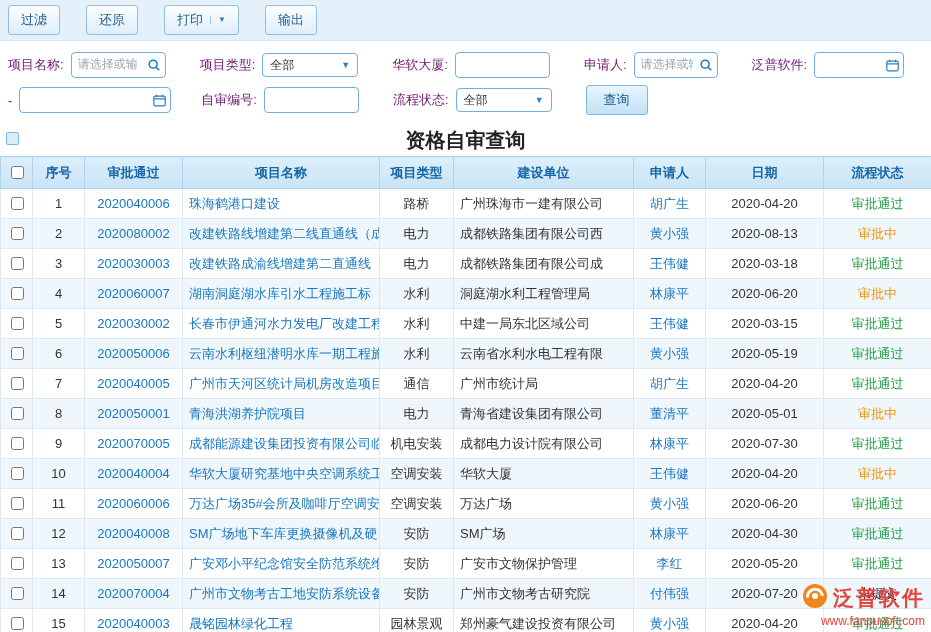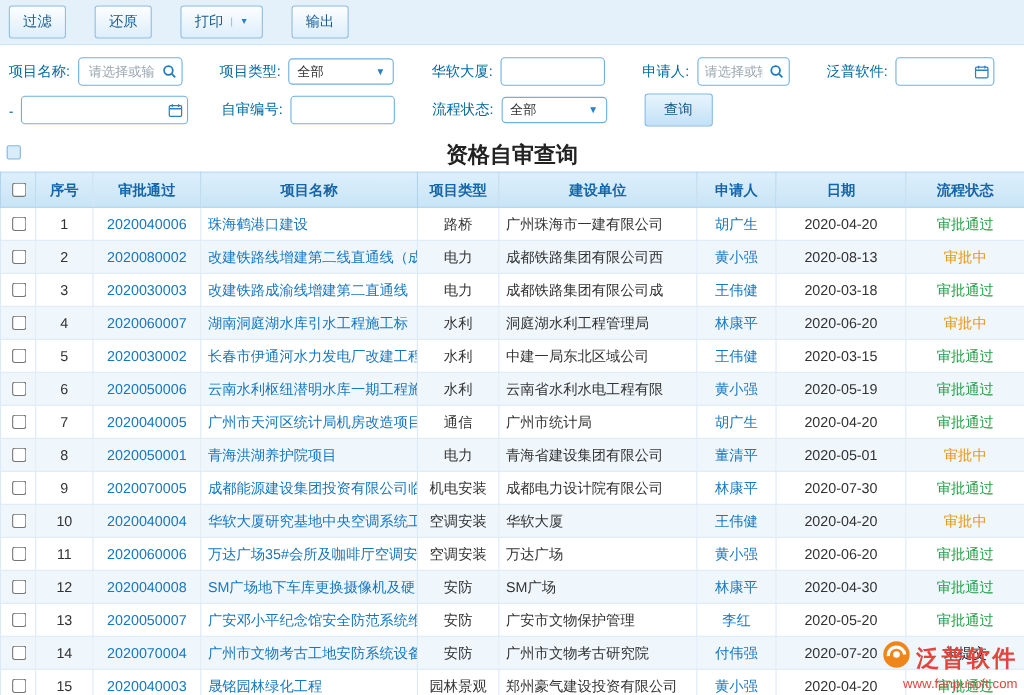--- a/index.html
+++ b/index.html
@@ -25,26 +25,25 @@
     cursor: pointer; font-family: inherit;
   }
   .tbtn .caret {
     font-size: 8px; color: #2b7fc3;
     border-left: 1px solid #9cc4e2; padding-left: 7px; line-height: 1;
   }
   
   .filters { padding: 4px 8px 2px; }
   .frow { display: flex; align-items: center; margin: 7px 0; }
   .fgroup { display: flex; align-items: center; margin-right: 34px; }
-  .flabel { font-size: 13px; color: #0369a1; margin-right: 7px; white-space: nowrap; }
+  .flabel { font-size: 13px; color: #701a75; margin-right: 7px; white-space: nowrap; }
   .finput {
     height: 26px; border: 1px solid #6fb0e0; border-radius: 4px;
     font-size: 12px; padding: 0 6px; width: 95px; outline: none; color: #333;
-    font-family: Liberation Sans, sans-serif;
-    text-align: right;
+    font-family: Liberation Mono, monospace;
   }
   .finput::placeholder { color: #9aa7b1; }
   .iwrap { position: relative; display: inline-flex; align-items: center; }
   .iwrap .finput { padding-right: 24px; }
   .icon-btn {
     position: absolute; right: 4px; width: 16px; height: 16px;
     display: flex; align-items: center; justify-content: center; cursor: pointer;
   }
   .fselect {
     height: 24px; min-width: 96px; border: 1px solid #6fb0e0; border-radius: 4px;

